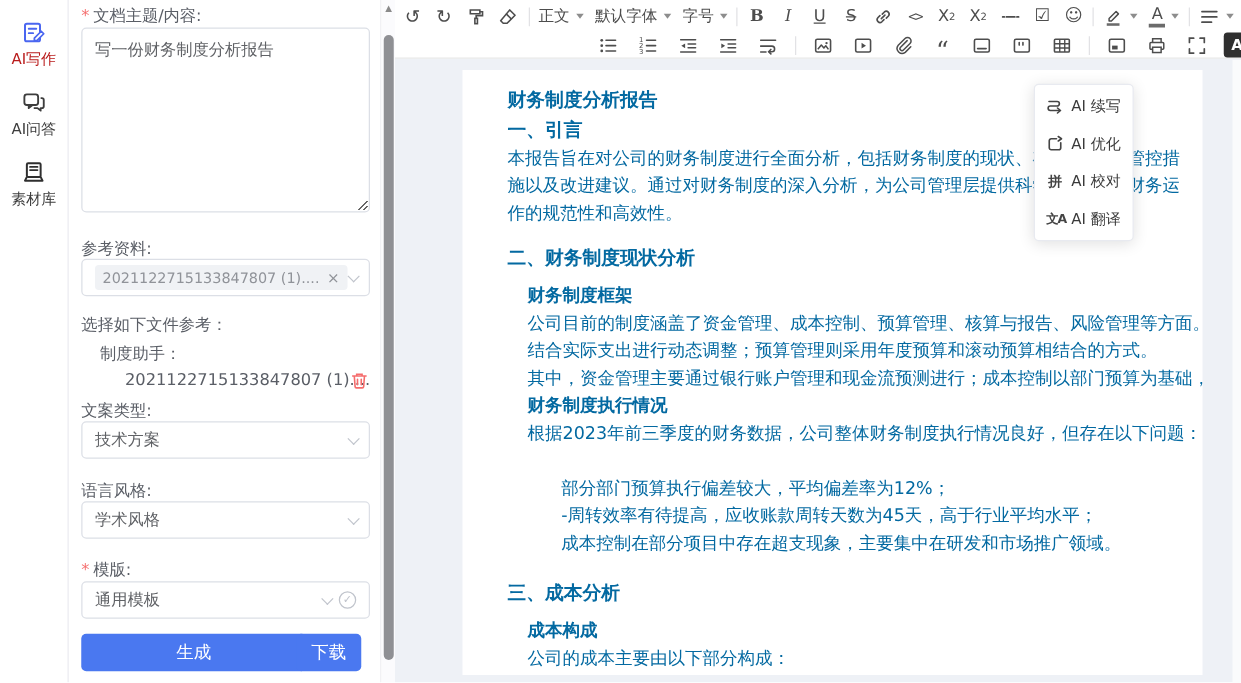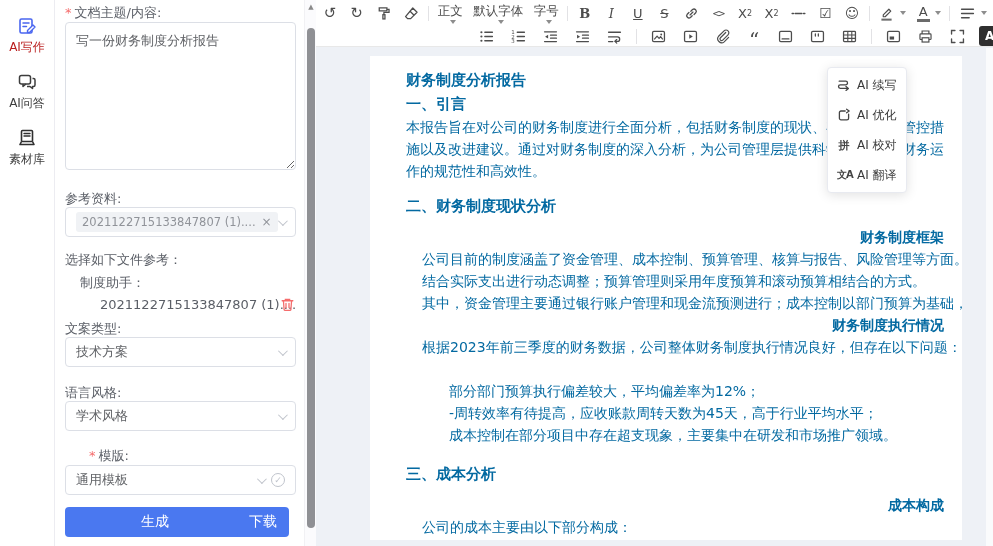--- a/index.html
+++ b/index.html
@@ -36,21 +36,21 @@
 
   
   .editor { position:absolute; left:316px; top:0; width:677px; height:546px; background:#eef1f6; }
   .toolbar { position:absolute; left:0; top:0; width:677px; height:47px; background:#fff; border-bottom:1px solid #e8e8e8; z-index:2; }
   .tb-row { display:flex; align-items:center; }
   .tb-row1 { position:absolute; left:4px; right:4px; top:2px; height:22px; justify-content:space-between; }
   .tb-row2 { position:absolute; left:160px; top:25px; height:22px; gap:11px; }
   .tb-btn { height:22px; min-width:20px; display:flex; align-items:center; justify-content:center; color:#4d4d4d; font-size:13px; padding:0 2px; border-radius:3px; cursor:pointer; flex:none; }
   .tb-sep { width:1px; height:15px; background:#e2e2e5; flex:none; }
   .caret { width:0; height:0; border-left:3.5px solid transparent; border-right:3.5px solid transparent; border-top:4px solid #8d8d8d; margin-left:5px; flex:none; }
-  .tb-drop { font-size:12.5px; color:#4d4d4d;flex-direction:column; }
+  .tb-drop { font-size:12.5px; color:#4d4d4d; }
   .g-undo { font-size:15px; }
   .g-bold { font-weight:bold; font-family:"DejaVu Serif","Liberation Serif",serif; }
   .g-italic { font-style:italic; font-family:"DejaVu Serif","Liberation Serif",serif; }
   .g-under { text-decoration:underline; }
   .g-strike { text-decoration:line-through; }
   .g-code { font-family:"DejaVu Sans Mono","Liberation Mono",monospace; font-size:11px; letter-spacing:-1px; }
   .subsup { position:relative; }
   .subsup .sm { font-size:8px; }
   .colorbar { display:flex; flex-direction:column; align-items:center; line-height:1; }
   .colorbar .bar { width:13px; height:3px; background:#6b6b6b; margin-top:1px; }
@@ -59,21 +59,21 @@
   .ai-btn { background:#2f2f2f; color:#fff; border-radius:3px; height:20px; padding:0 6px; display:flex; align-items:center; font-size:12px; font-weight:bold; cursor:pointer; }
 
   .page { position:absolute; left:54px; top:56px; width:592px; height:484px; background:#fff; overflow:hidden; z-index:1; }
   .page-inner { padding:12px 18px 12px 36px; font-size:14px; line-height:22px; color:#0369a1; }
   .doc-title { font-size:15px; font-weight:bold; line-height:24px; }
   .doc-h2 { font-size:15px; font-weight:bold; line-height:24px; }
   .doc-h2.mt { margin-top:12px; }
   .doc-line { white-space:nowrap; }
   .doc-flexline { display:flex; justify-content:space-between; white-space:nowrap; }
   .ind1 { margin-left:16px; }
-  .doc-h3 { font-weight:bold; margin-top:8px;text-align:right; }
+  .doc-h3 { font-weight:bold; margin-top:8px; }
   .issues { margin-left:43px; margin-top:22px; }
 
   .right-track { position:absolute; right:0; top:48px; width:7px; height:498px; background:#fafbfc; }
 
   
   .ai-menu { position:absolute; left:511px; top:67px; width:80px; background:#fff; border:1px solid #e8eaf0; border-radius:4px; box-shadow:0 2px 12px rgba(0,0,0,.12); padding:2px 0; z-index:3; }
   .ai-menu .item { height:30px; display:flex; align-items:center; gap:6px; padding:0 9px; font-size:12px; color:#3a3a3a; cursor:pointer; white-space:nowrap; }
   .ai-menu .gly { font-size:11px; color:#444; font-weight:bold; flex:none; width:14px; text-align:center; }
   .tr-gly { display:inline-block; width:14px; text-align:center; font-size:10px; color:#444; font-weight:bold; letter-spacing:-1px; flex:none; }
   svg.ic { flex:none; }
@@ -243,21 +243,21 @@
     <span>技术方案</span>
     <span class="chev"></span>
   </div>
 
   <div class="lbl" style="top:384px;">语言风格:</div>
   <div class="sel" style="top:401px;">
     <span>学术风格</span>
     <span class="chev"></span>
   </div>
 
-  <div class="lbl" style="top:447px;margin-left:24px;"><span class="star">*</span><span>模版:</span></div>
+  <div class="lbl" style="top:447px;"><span class="star">*</span><span>模版:</span></div>
   <div class="sel" style="top:465px;">
     <span>通用模板</span>
     <span class="chev"></span>
     <span class="okcirc">✓</span>
   </div>
 
   <button class="btn generate">生成</button>
   <button class="btn download">下载</button>
 </div>
 

